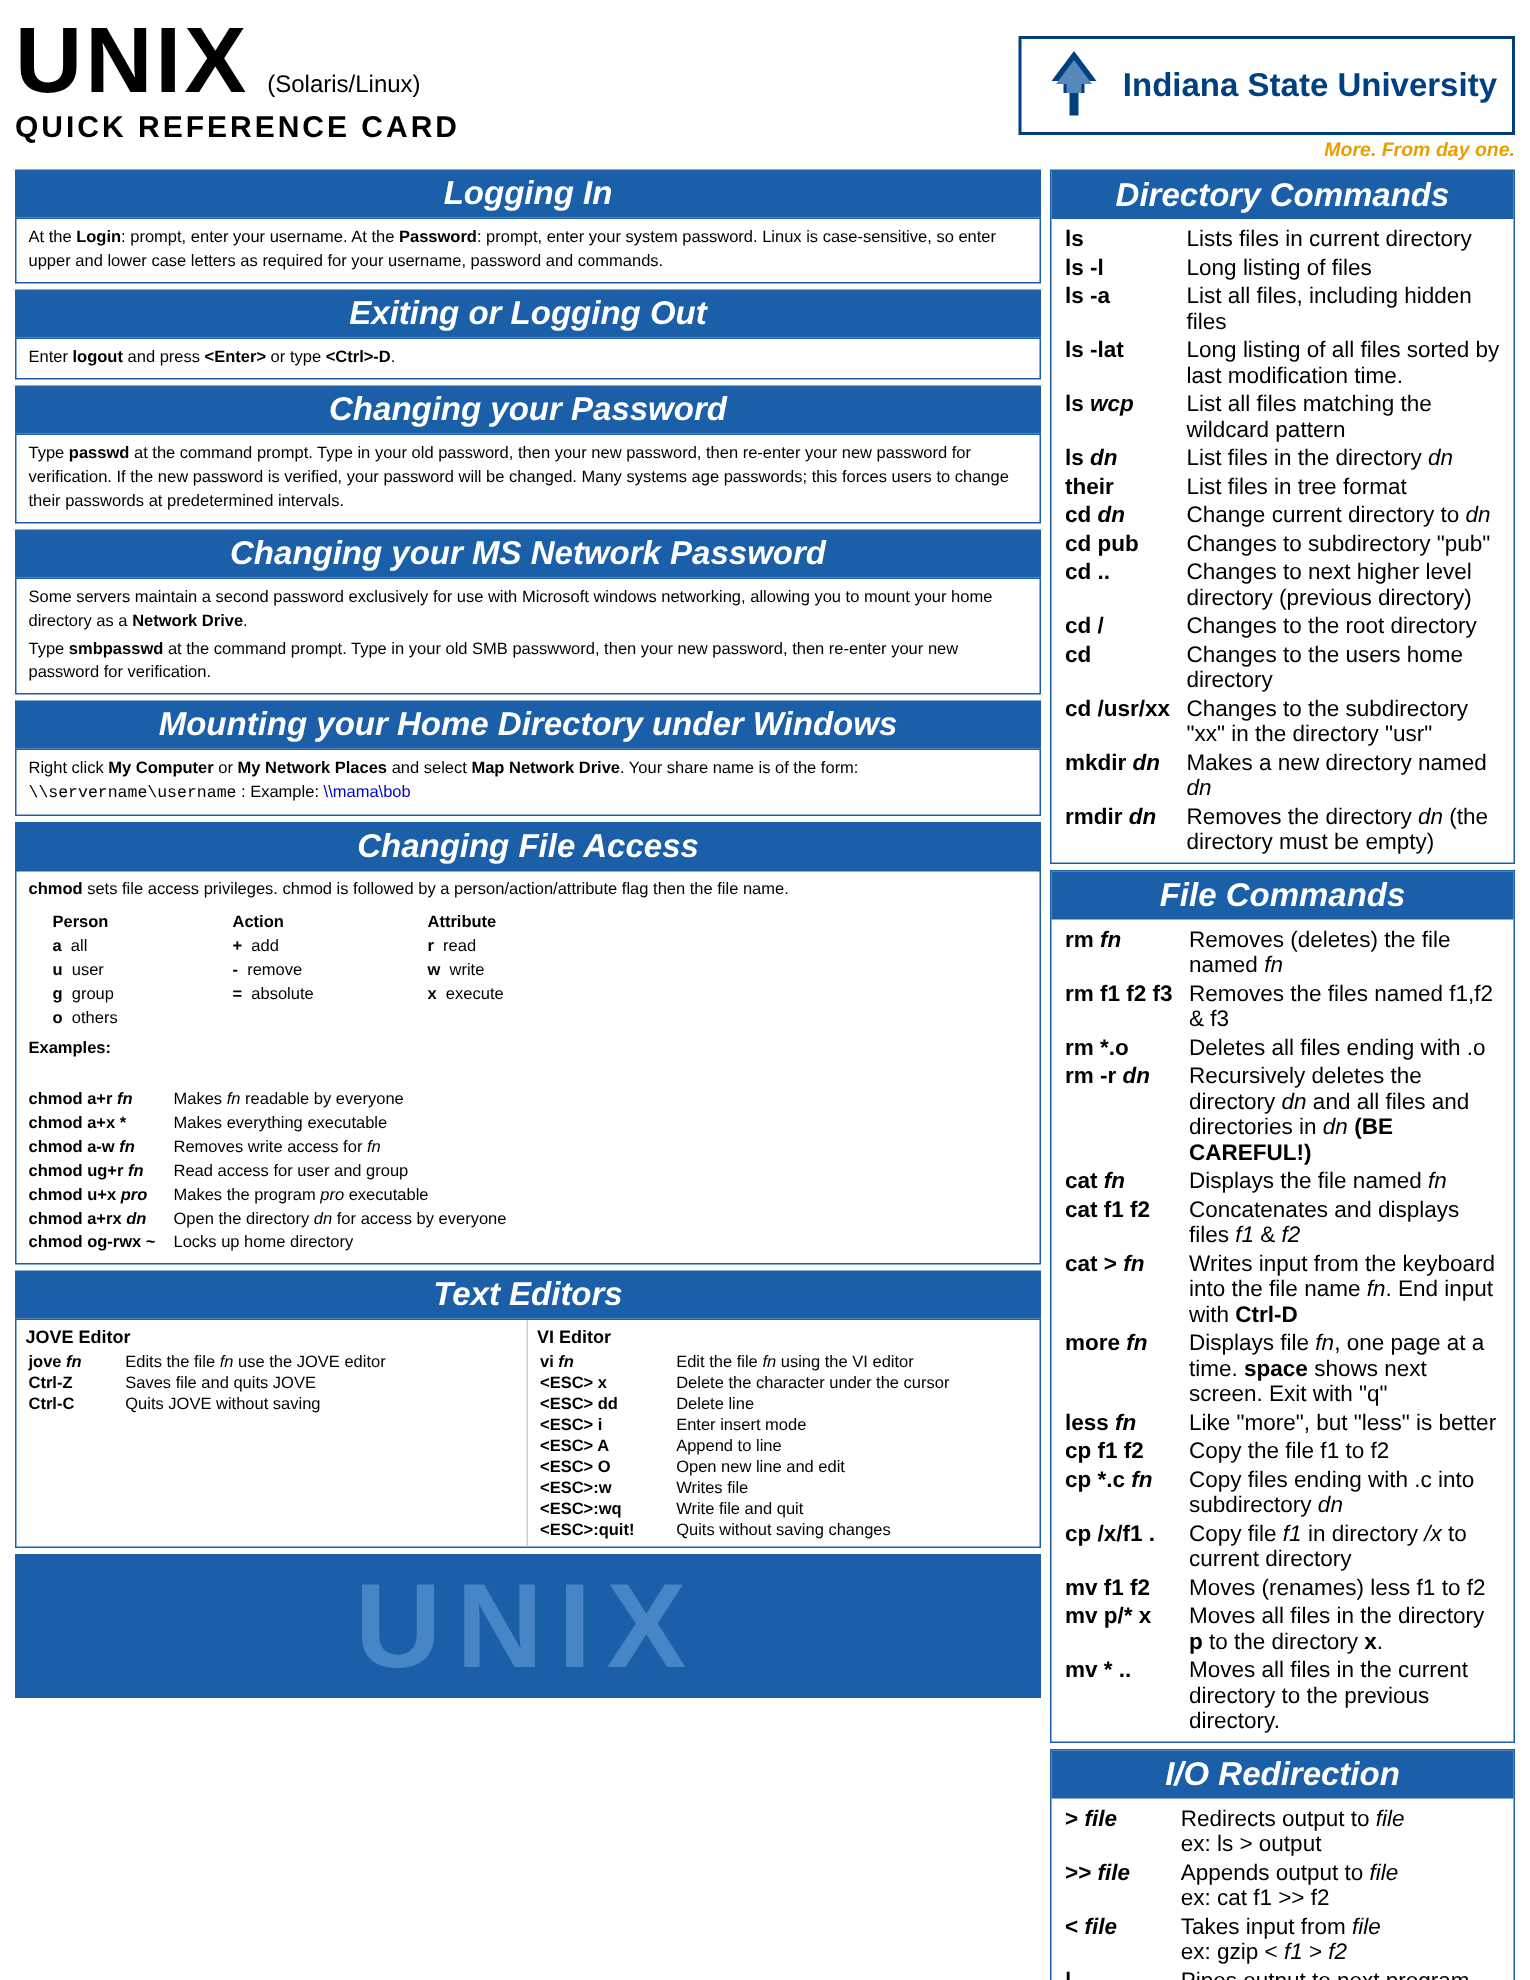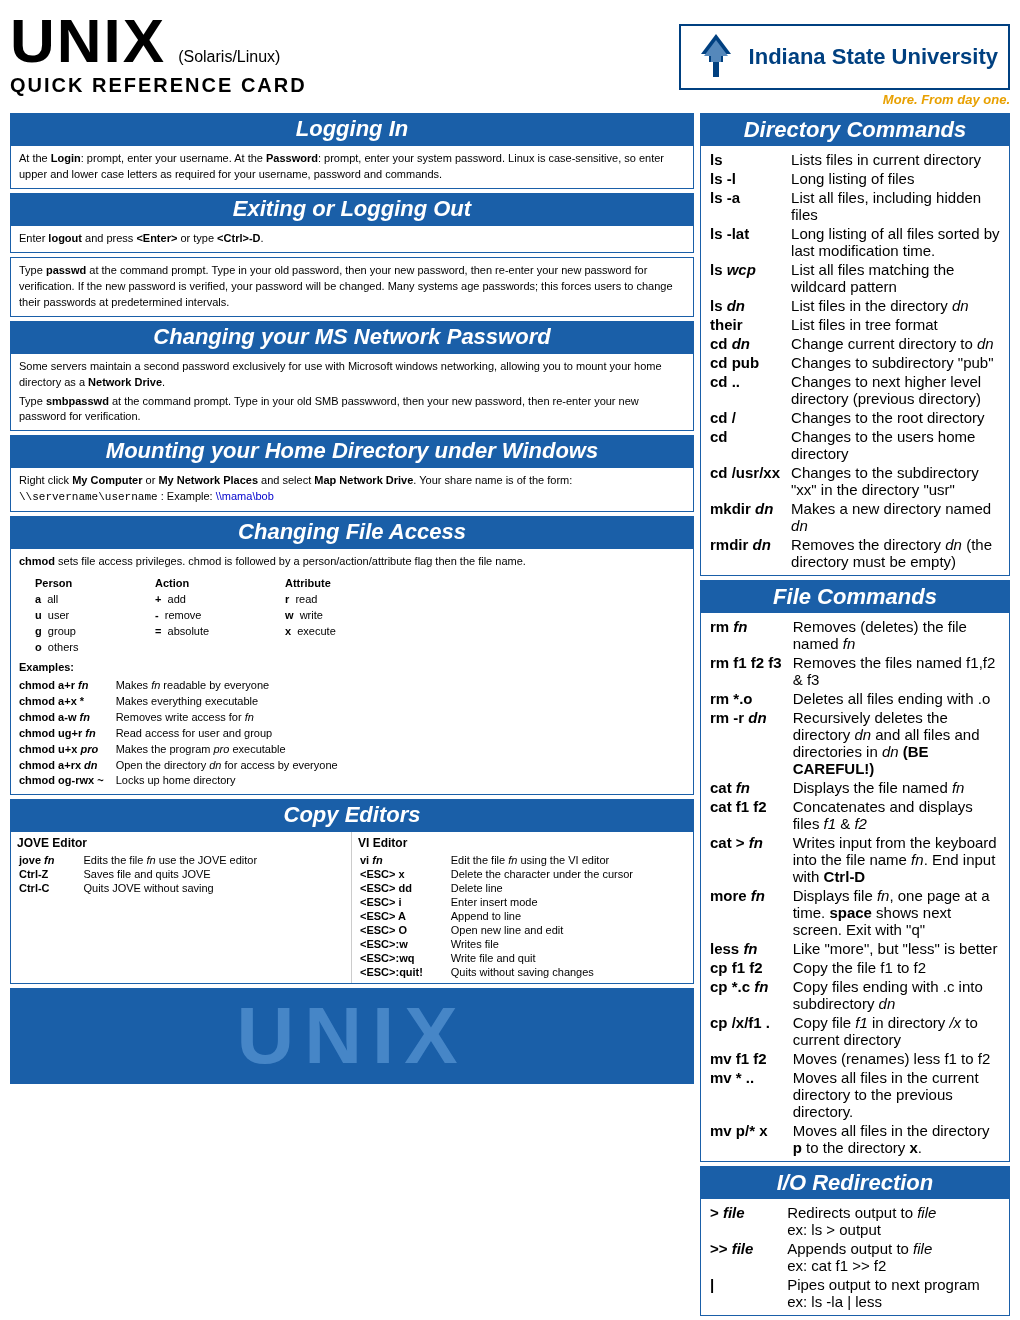--- a/index.html
+++ b/index.html
@@ -225,20 +225,21 @@
       <div class="section-header">Logging In</div>
       <div class="content-box">
         <p>At the <b>Login</b>: prompt, enter your username. At the <b>Password</b>: prompt, enter your system password. Linux is case-sensitive, so enter upper and lower case letters as required for your username, password and commands.</p>
       </div>
 
       <div class="section-header">Exiting or Logging Out</div>
       <div class="content-box">
         <p>Enter <b>logout</b> and press <b>&lt;Enter&gt;</b> or type <b>&lt;Ctrl&gt;-D</b>.</p>
       </div>
 
+      <div class="section-header">Changing your Password</div>
       <div class="content-box">
         <p>Type <b>passwd</b> at the command prompt. Type in your old password, then your new password, then re-enter your new password for verification. If the new password is verified, your password will be changed. Many systems age passwords; this forces users to change their passwords at predetermined intervals.</p>
       </div>
 
       <div class="section-header">Changing your MS Network Password</div>
       <div class="content-box">
         <p>Some servers maintain a second password exclusively for use with Microsoft windows networking, allowing you to mount your home directory as a <b>Network Drive</b>.</p>
         <p>Type <b>smbpasswd</b> at the command prompt. Type in your old SMB passwword, then your new password, then re-enter your new password for verification.</p>
       </div>
 
@@ -260,21 +261,21 @@
           <span><b>u</b>&nbsp;&nbsp;user</span>
           <span><b>-</b>&nbsp;&nbsp;remove</span>
           <span><b>w</b>&nbsp;&nbsp;write</span>
           <span><b>g</b>&nbsp;&nbsp;group</span>
           <span><b>=</b>&nbsp;&nbsp;absolute</span>
           <span><b>x</b>&nbsp;&nbsp;execute</span>
           <span><b>o</b>&nbsp;&nbsp;others</span>
           <span></span>
           <span></span>
         </div>
-        <p style="font-weight:bold;margin-bottom:2px;">Examples:</p>
+        <p style="font-weight:bold;margin-bottom:18px;">Examples:</p>
         <table style="font-size:11px;border-collapse:collapse;">
           <tbody>
               <tr>
                 <td style="font-weight:bold;padding-right:24px;white-space:nowrap;vertical-align:top;">chmod a+r <i>fn</i></td>
                 <td>Makes <i>fn</i> readable by everyone</td>
               </tr>
           <tr>
                 <td style="font-weight:bold;padding-right:12px;white-space:nowrap;vertical-align:top;">chmod a+x *</td>
                 <td>Makes everything executable</td>
               </tr>
@@ -295,21 +296,21 @@
                 <td>Open the directory <i>dn</i> for access by everyone</td>
               </tr>
           <tr>
                 <td style="font-weight:bold;padding-right:12px;white-space:nowrap;vertical-align:top;">chmod og-rwx ~</td>
                 <td>Locks up home directory</td>
               </tr>
         </tbody>
           </table>
       </div>
 
-      <div class="section-header">Copy Editors</div>
+      <div class="section-header">Text Editors</div>
       <div class="editors-section">
         <div class="editors-grid">
 
           <div class="editor-col">
             <div class="editor-title">JOVE Editor</div>
             <table class="editor-table">
               <tbody>
                   <tr>
                 <td><b>jove <i>fn</i></b></td>
                 <td>Edits the file <i>fn</i> use the JOVE editor</td>
@@ -501,46 +502,50 @@
                 </tr>
             <tr>
                   <td><b>cp /x/f1 .</b></td>
                   <td>Copy file <i>f1</i> in directory <i>/x</i> to current directory</td>
                 </tr>
             <tr>
                   <td><b>mv f1 f2</b></td>
                   <td>Moves (renames) less f1 to f2</td>
                 </tr>
             <tr>
+                  <td><b>mv p/* x</b></td>
+                  <td>Moves all files in the directory <b>p</b> to the directory <b>x</b>.</td>
+                </tr>
+            <tr>
                   <td><b>mv * ..</b></td>
                   <td>Moves all files in the current directory to the previous directory.</td>
-                </tr>
-            <tr>
-                  <td><b>mv p/* x</b></td>
-                  <td>Moves all files in the directory <b>p</b> to the directory <b>x</b>.</td>
                 </tr>
           </tbody>
             </table>
         </div>
       </div>
 
       <div class="right-section">
         <div class="section-header">I/O Redirection</div>
         <div class="right-content">
           <table class="cmd-table">
             <tbody>
                 <tr>
               <td><b>&gt; <i>file</i></b></td>
               <td>Redirects output to <i>file</i><br>ex: ls &gt; output</td>
             </tr>
             <tr>
               <td><b>&gt;&gt; <i>file</i></b></td>
               <td>Appends output to <i>file</i><br>ex: cat f1 &gt;&gt; f2</td>
             </tr>
             <tr>
+              <td><b>&lt; <i>file</i></b></td>
+              <td>Takes input from <i>file</i><br>ex: gzip &lt; <i>f1</i> &gt; <i>f2</i></td>
+            </tr>
+            <tr>
               <td><b>|</b></td>
               <td>Pipes output to next program<br>ex: ls -la | less</td>
             </tr>
           </tbody>
             </table>
         </div>
       </div>
 
     </div>
   </div>

